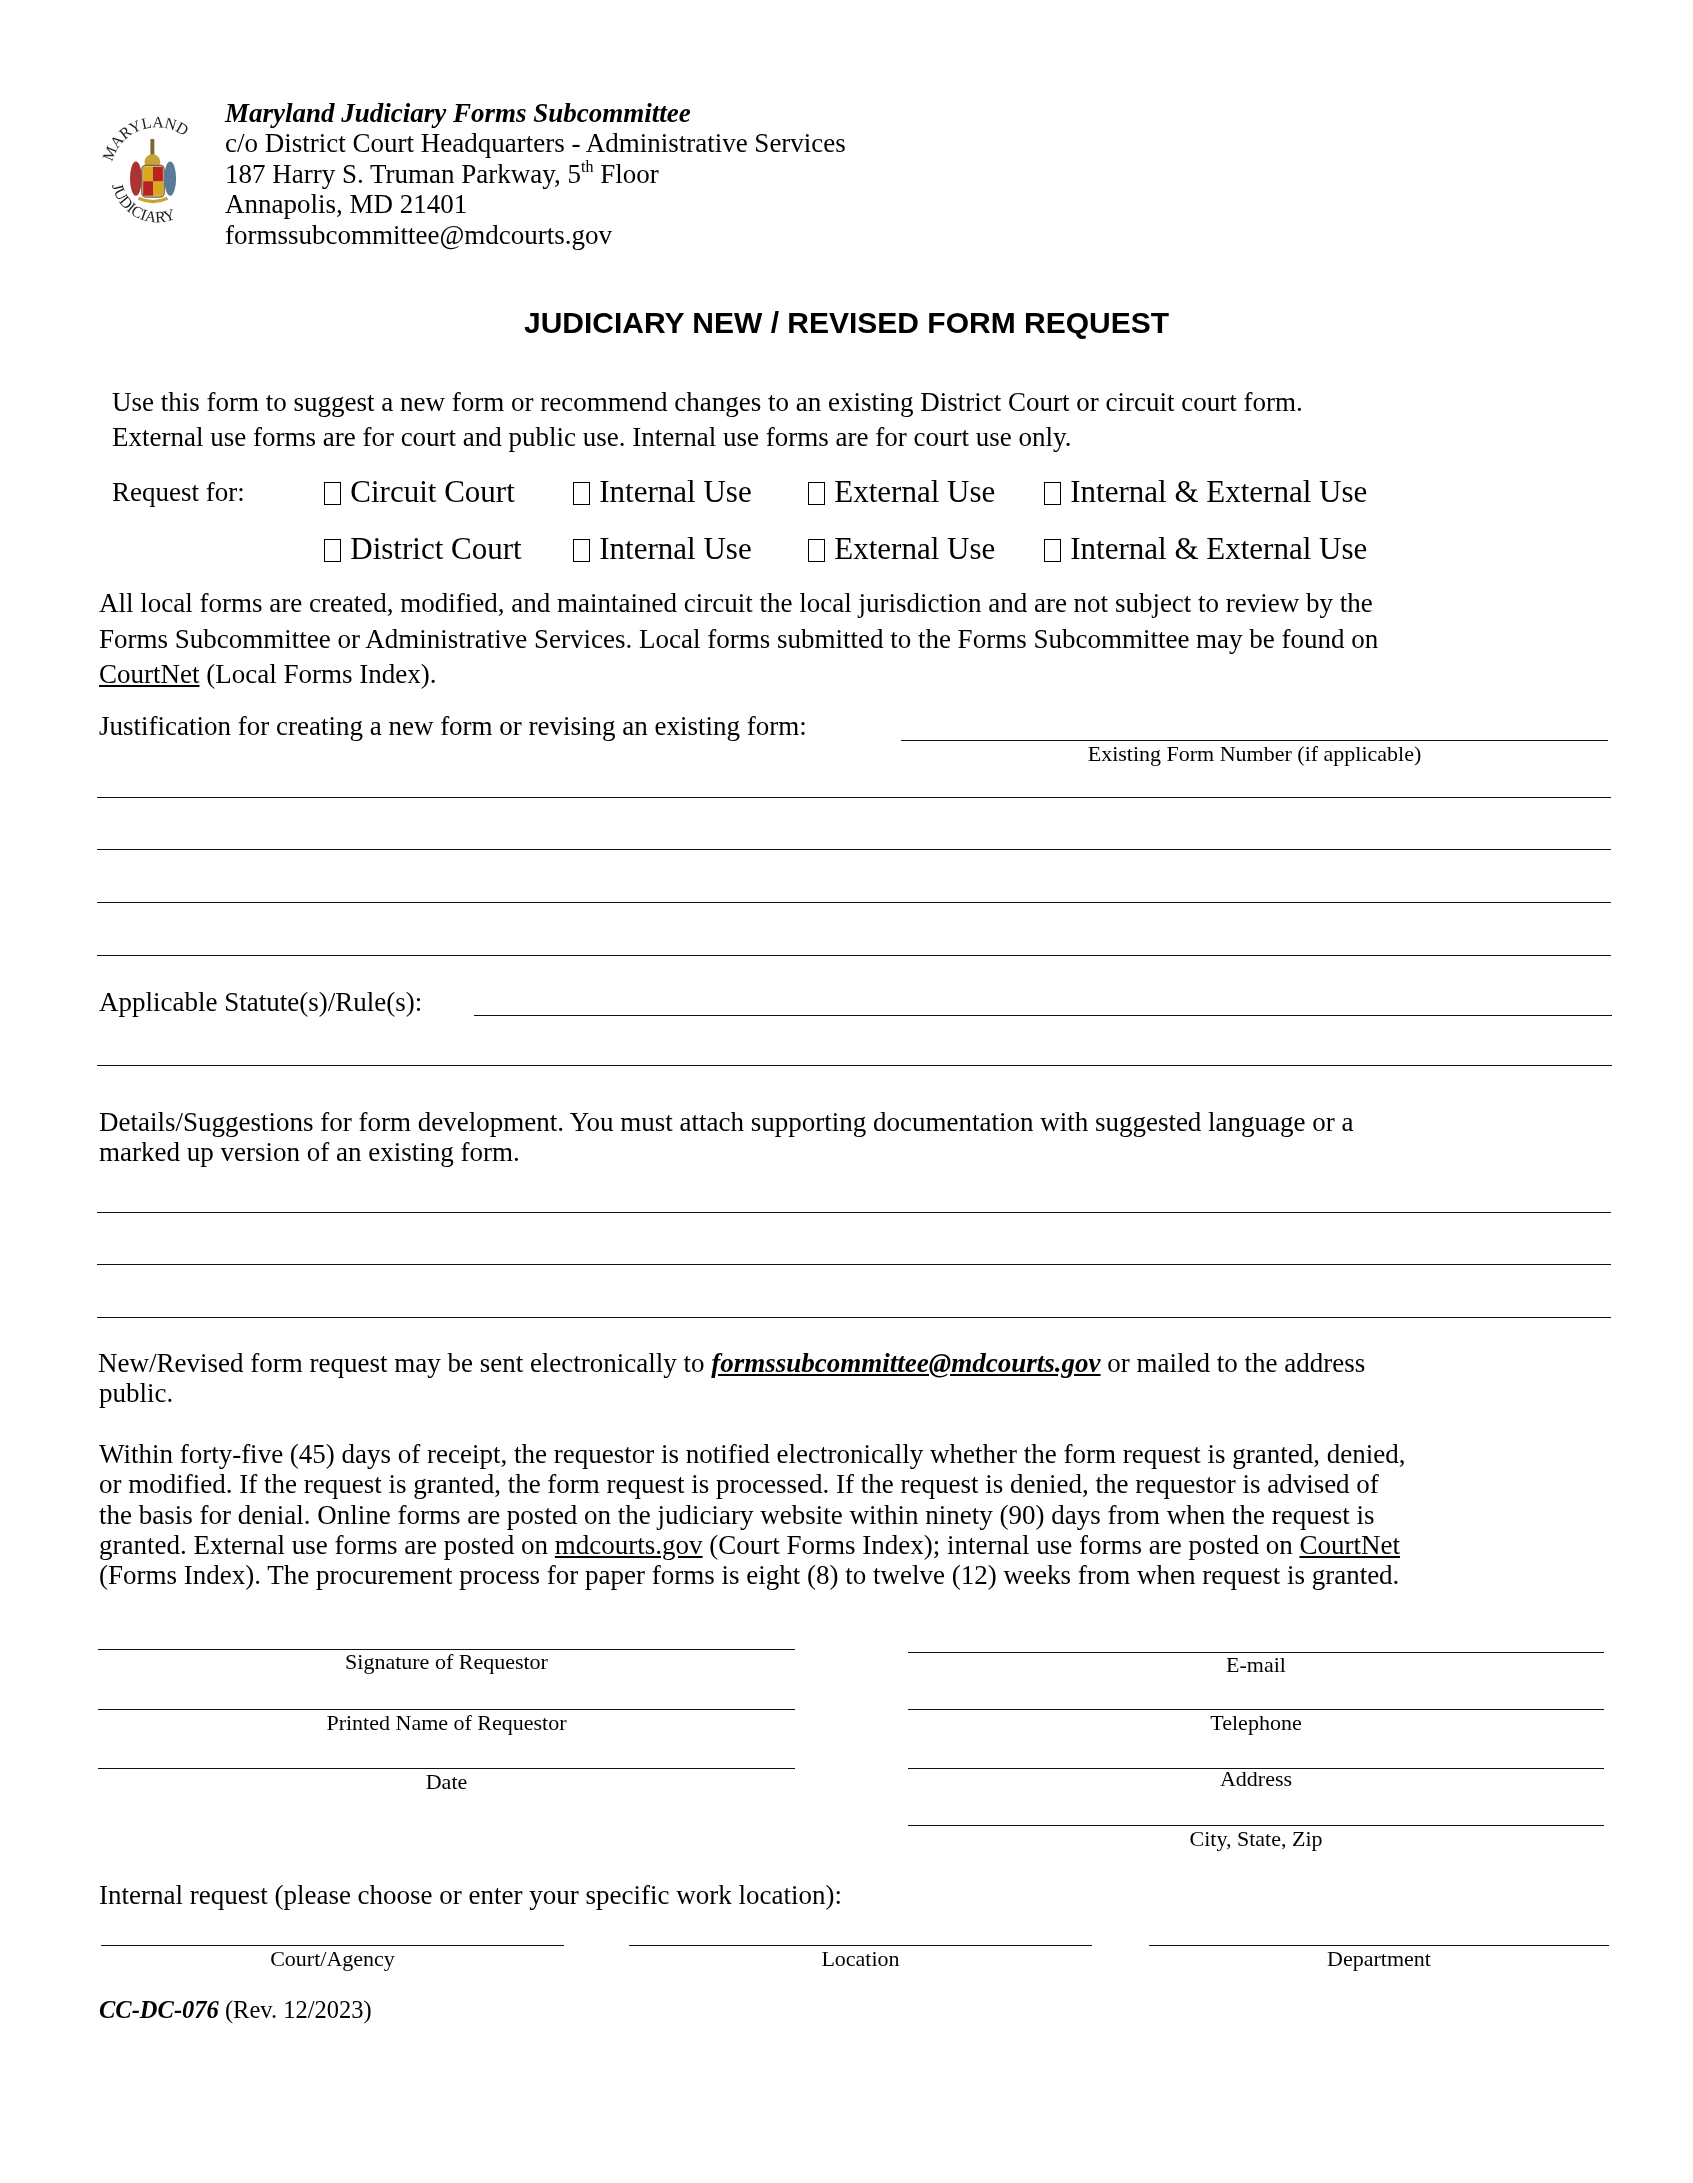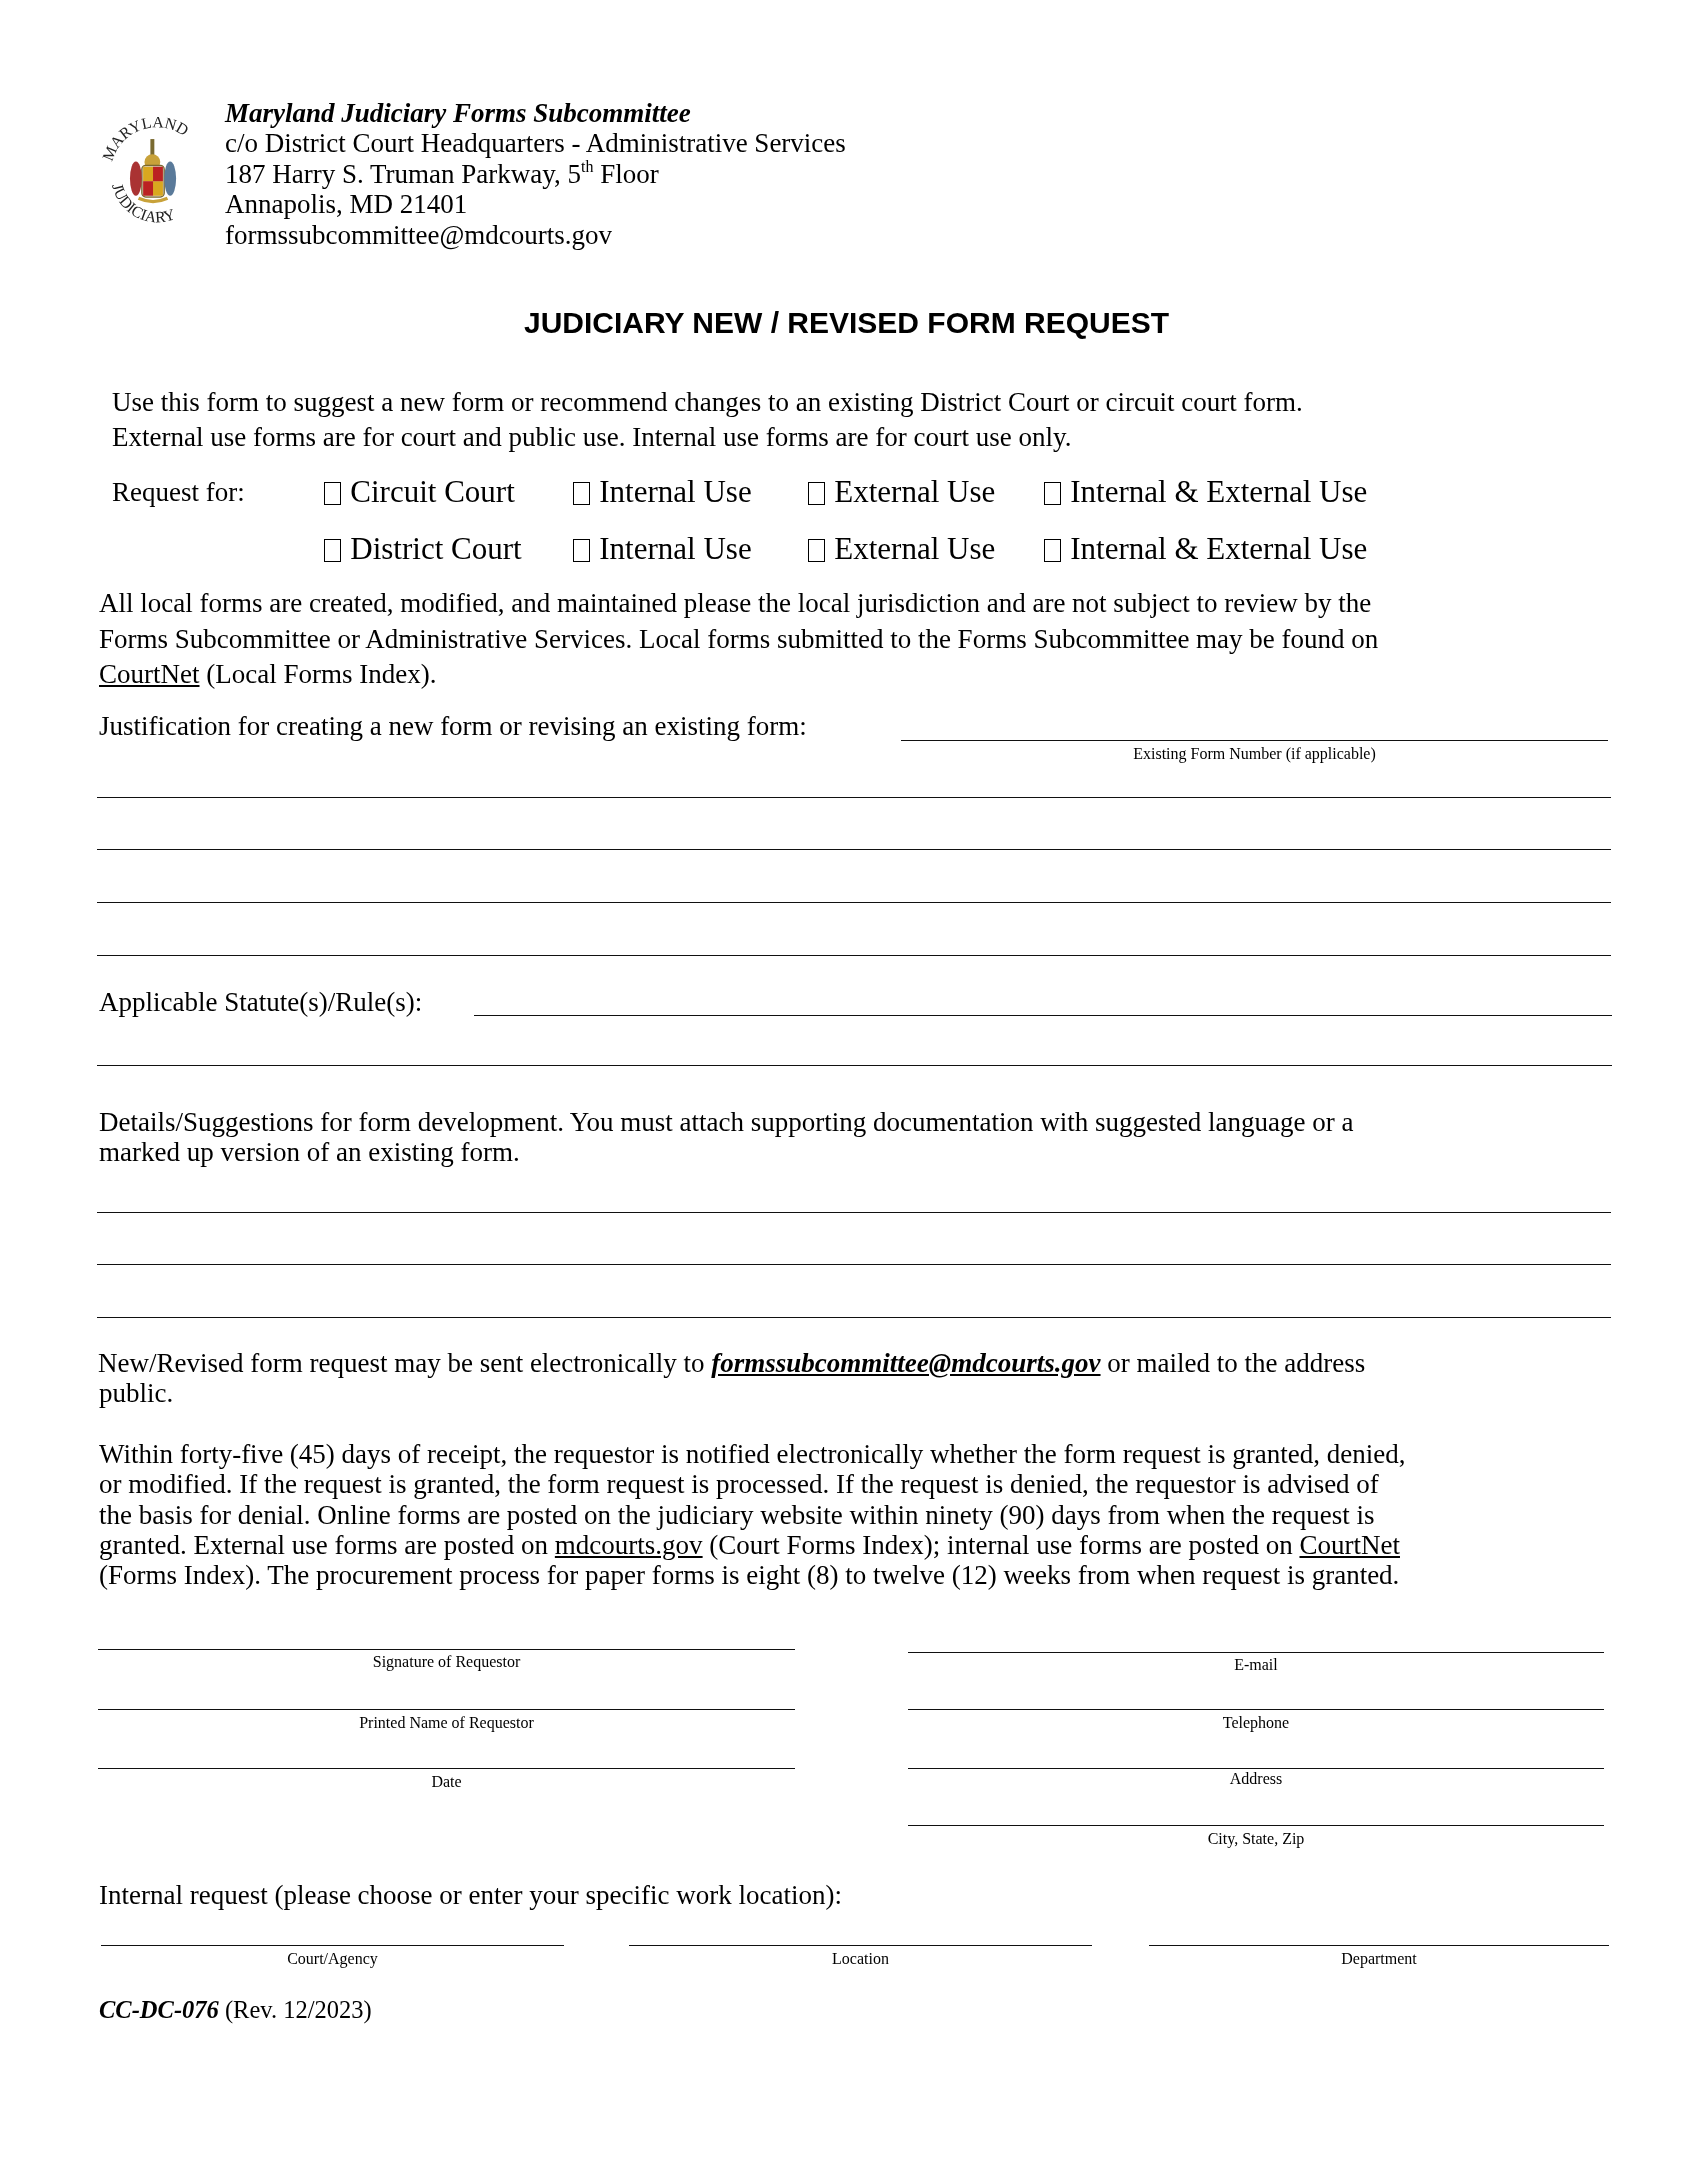--- a/index.html
+++ b/index.html
@@ -5,21 +5,21 @@
   html, body { margin: 0; padding: 0; background: #ffffff; }
   body { width: 1693px; height: 2183px; position: relative; overflow: hidden;
          font-family: "Liberation Serif", "DejaVu Serif", serif; color: #000; }
   .abs { position: absolute; }
   .txt { font-size: 27px; line-height: 32px; white-space: nowrap; }
   .hdr { font-size: 27px; line-height: 30px; white-space: nowrap; }
   .bold { font-weight: bold; font-style: italic; }
   .title { font-family: "Liberation Sans", "DejaVu Sans", sans-serif; font-weight: bold;
            font-size: 30px; left: 0; width: 1693px; text-align: center; }
   .rule { position: absolute; height: 0; border-top: 1.3px solid #111; }
-  .cap { position: absolute; font-size: 16px; line-height: 26.5px; text-align: center; white-space: nowrap; }
+  .cap { position: absolute; font-size: 22px; line-height: 26.5px; text-align: center; white-space: nowrap; }
   .link { text-decoration: underline; }
   .cb { display: inline-block; width: 17px; height: 22.5px; border: 1.7px solid #000; box-sizing: border-box;
         vertical-align: -2.6px; margin-right: 9.3px; cursor: pointer; }
   .cbitem { position: absolute; font-size: 31px; line-height: 32px; white-space: nowrap; cursor: pointer; }
   .seal { position: absolute; left: 99px; top: 99px; width: 112px; height: 146px; }
   sup { font-size: 16px; vertical-align: 10.6px; line-height: 0; }
 </style>
 </head>
 <body>
 
@@ -60,21 +60,21 @@
 <div class="cbitem" style="left:324px; top:476px;"><span class="cb"></span><span>Circuit Court</span></div>
 <div class="cbitem" style="left:573px; top:476px;"><span class="cb"></span><span>Internal Use</span></div>
 <div class="cbitem" style="left:808px; top:476px;"><span class="cb"></span><span>External Use</span></div>
 <div class="cbitem" style="left:1044px; top:476px;"><span class="cb"></span><span>Internal &amp; External Use</span></div>
 
 <div class="cbitem" style="left:324px; top:533px;"><span class="cb"></span><span>District Court</span></div>
 <div class="cbitem" style="left:573px; top:533px;"><span class="cb"></span><span>Internal Use</span></div>
 <div class="cbitem" style="left:808px; top:533px;"><span class="cb"></span><span>External Use</span></div>
 <div class="cbitem" style="left:1044px; top:533px;"><span class="cb"></span><span>Internal &amp; External Use</span></div>
 
-<div class="abs txt" style="left:99px; top:587px;">All local forms are created, modified, and maintained please the local jurisdiction and are not subject to review by the</div>
+<div class="abs txt" style="left:99px; top:587px;">All local forms are created, modified, and maintained circuit the local jurisdiction and are not subject to review by the</div>
 <div class="abs txt" style="left:99px; top:623px;">Forms Subcommittee or Administrative Services. Local forms submitted to the Forms Subcommittee may be found on</div>
 <div class="abs txt" style="left:99px; top:658px;"><span class="link">CourtNet</span><span> (Local Forms Index).</span></div>
 
 <div class="abs txt" style="left:99px; top:710px;">Justification for creating a new form or revising an existing form:</div>
 <div class="rule" style="left:901px; top:740px; width:707px;"></div>
 <div class="cap" style="left:901px; top:741px; width:707px;">Existing Form Number (if applicable)</div>
 <div class="rule" style="left:97px; top:797px; width:1514px;"></div>
 <div class="rule" style="left:97px; top:849px; width:1514px;"></div>
 <div class="rule" style="left:97px; top:902px; width:1514px;"></div>
 <div class="rule" style="left:97px; top:955px; width:1514px;"></div>

